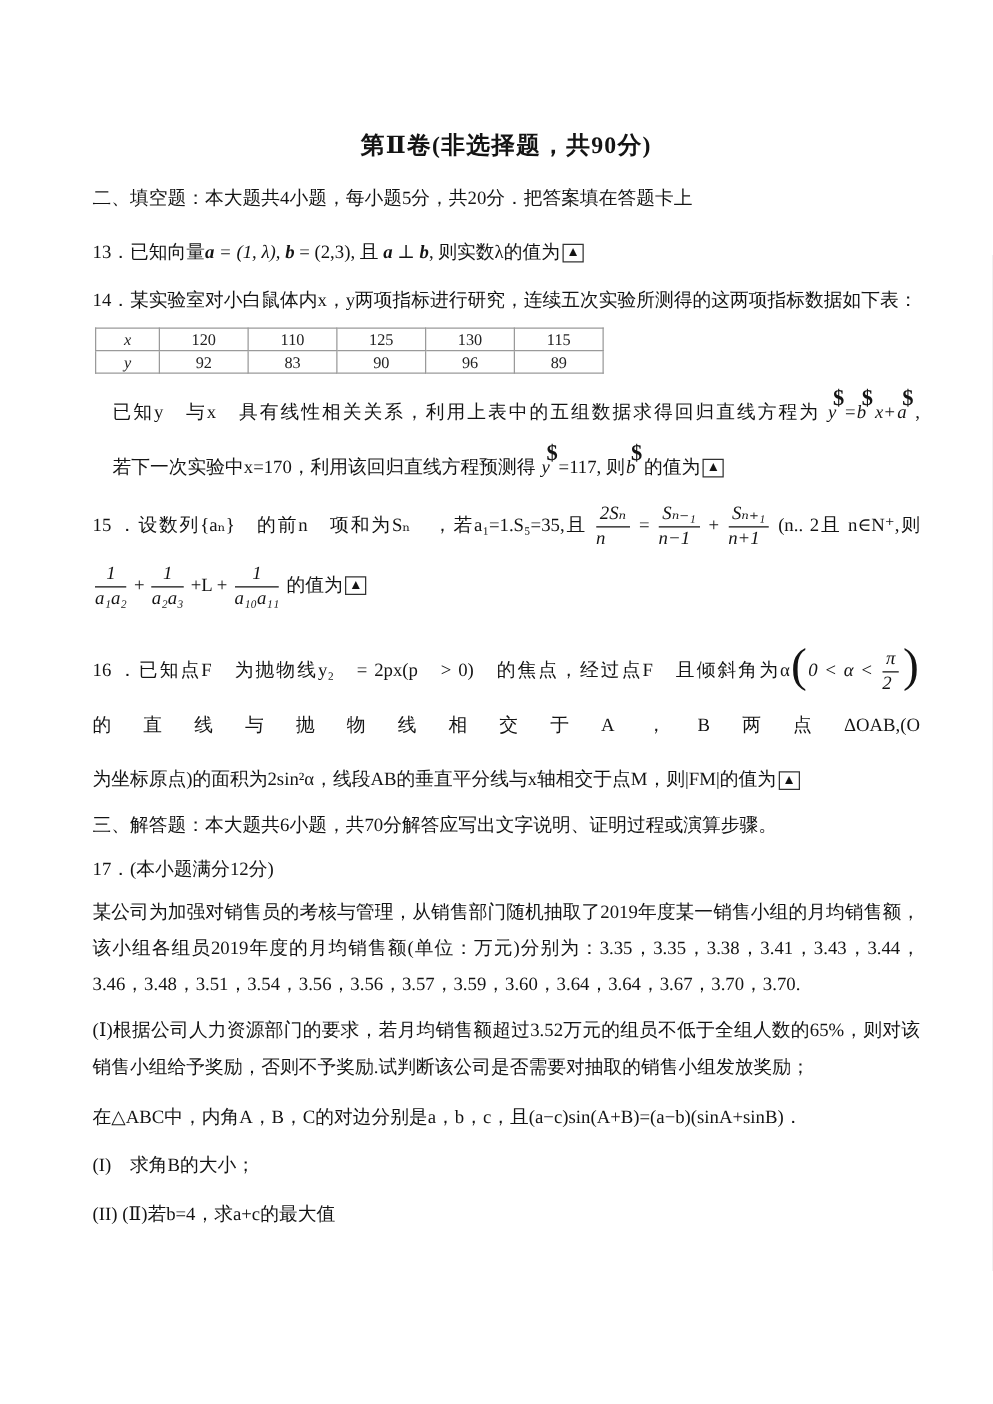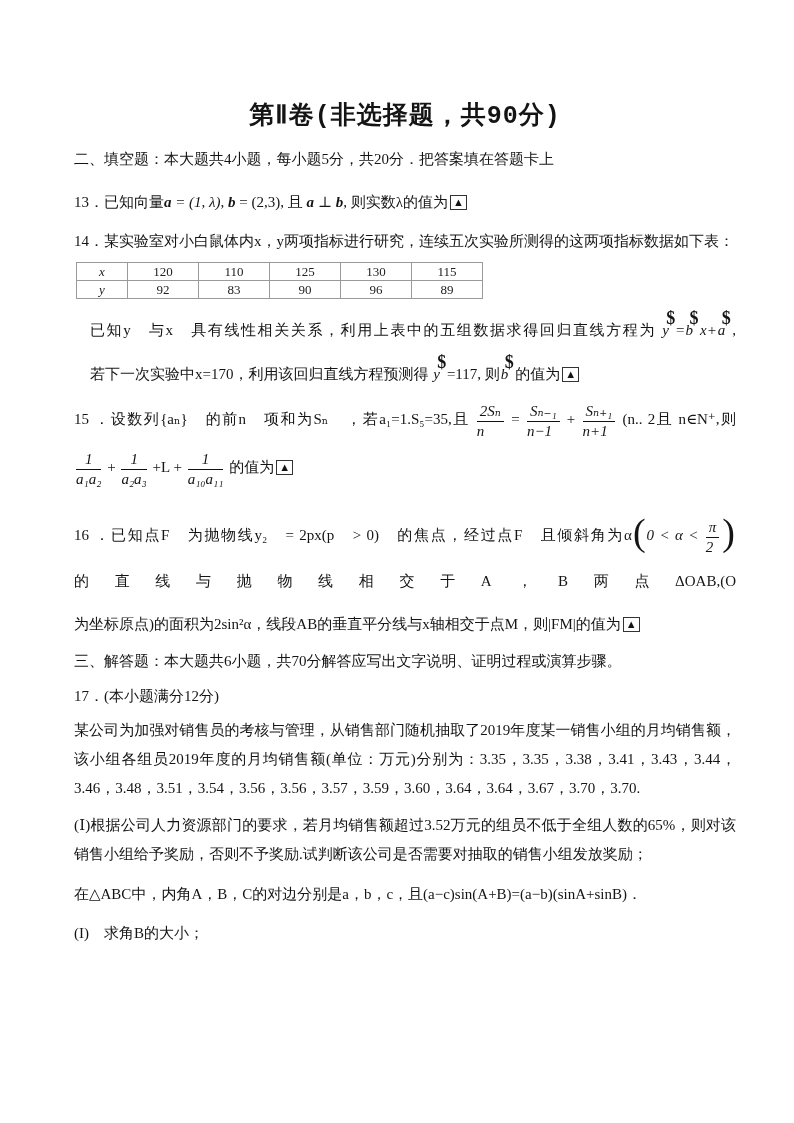--- a/index.html
+++ b/index.html
@@ -2,21 +2,21 @@
 <html><head>
 <meta charset="utf-8">
 <style>
   html,body{margin:0;padding:0;background:#e8e8e8;}
   .page{
     width:794px;height:1123px;background:#ffffff;margin:0 auto;position:relative;
     box-sizing:border-box;padding:104px 58px 30px 74px;
     font-family:"Liberation Serif","DejaVu Serif",serif;
     color:#141414;font-size:15px;
   }
-  .title{margin:0;text-align:center;font-size:25px;font-weight:bold;letter-spacing:1px;line-height:26px;font-family:Liberation Mono, monospace;}
+  .title{margin:0;text-align:center;font-size:19px;font-weight:bold;letter-spacing:1px;line-height:26px;}
   .line{margin:0;line-height:23px;}
   .heading{margin-top:18px;}
   .jl{text-align:justify;text-align-last:justify;}
   .just{text-align:justify;}
   .it{font-style:italic;}
   .bi{font-style:italic;font-weight:bold;}
   
   .dtable{border-collapse:collapse;margin:9px 0 0 2px;}
   .dtable td{
     border:1px solid #9a9a9a;text-align:center;font-size:13px;
@@ -137,14 +137,15 @@
   </p>
 
   <p class="line" style="margin-top:14px">三、解答题：本大题共6小题，共70分解答应写出文字说明、证明过程或演算步骤。</p>
 
   <p class="line" style="margin-top:12px">17．(本小题满分12分)</p>
   <p class="para just">某公司为加强对销售员的考核与管理，从销售部门随机抽取了2019年度某一销售小组的月均销售额，该小组各组员2019年度的月均销售额(单位：万元)分别为：3.35，3.35，3.38，3.41，3.43，3.44，3.46，3.48，3.51，3.54，3.56，3.56，3.57，3.59，3.60，3.64，3.64，3.67，3.70，3.70.</p>
   <p class="para just">(Ⅰ)根据公司人力资源部门的要求，若月均销售额超过3.52万元的组员不低于全组人数的65%，则对该销售小组给予奖励，否则不予奖励.试判断该公司是否需要对抽取的销售小组发放奖励；</p>
 
   <p class="line" style="margin-top:14px">在△ABC中，内角A，B，C的对边分别是a，b，c，且(a−c)sin(A+B)=(a−b)(sinA+sinB)．</p>
   <p class="line" style="margin-top:16px">(I)　求角B的大小；</p>
+  <p class="line" style="margin-top:16px">(II) (Ⅱ)若b=4，求a+c的最大值</p>
 
 </div>
 
 </body></html>

